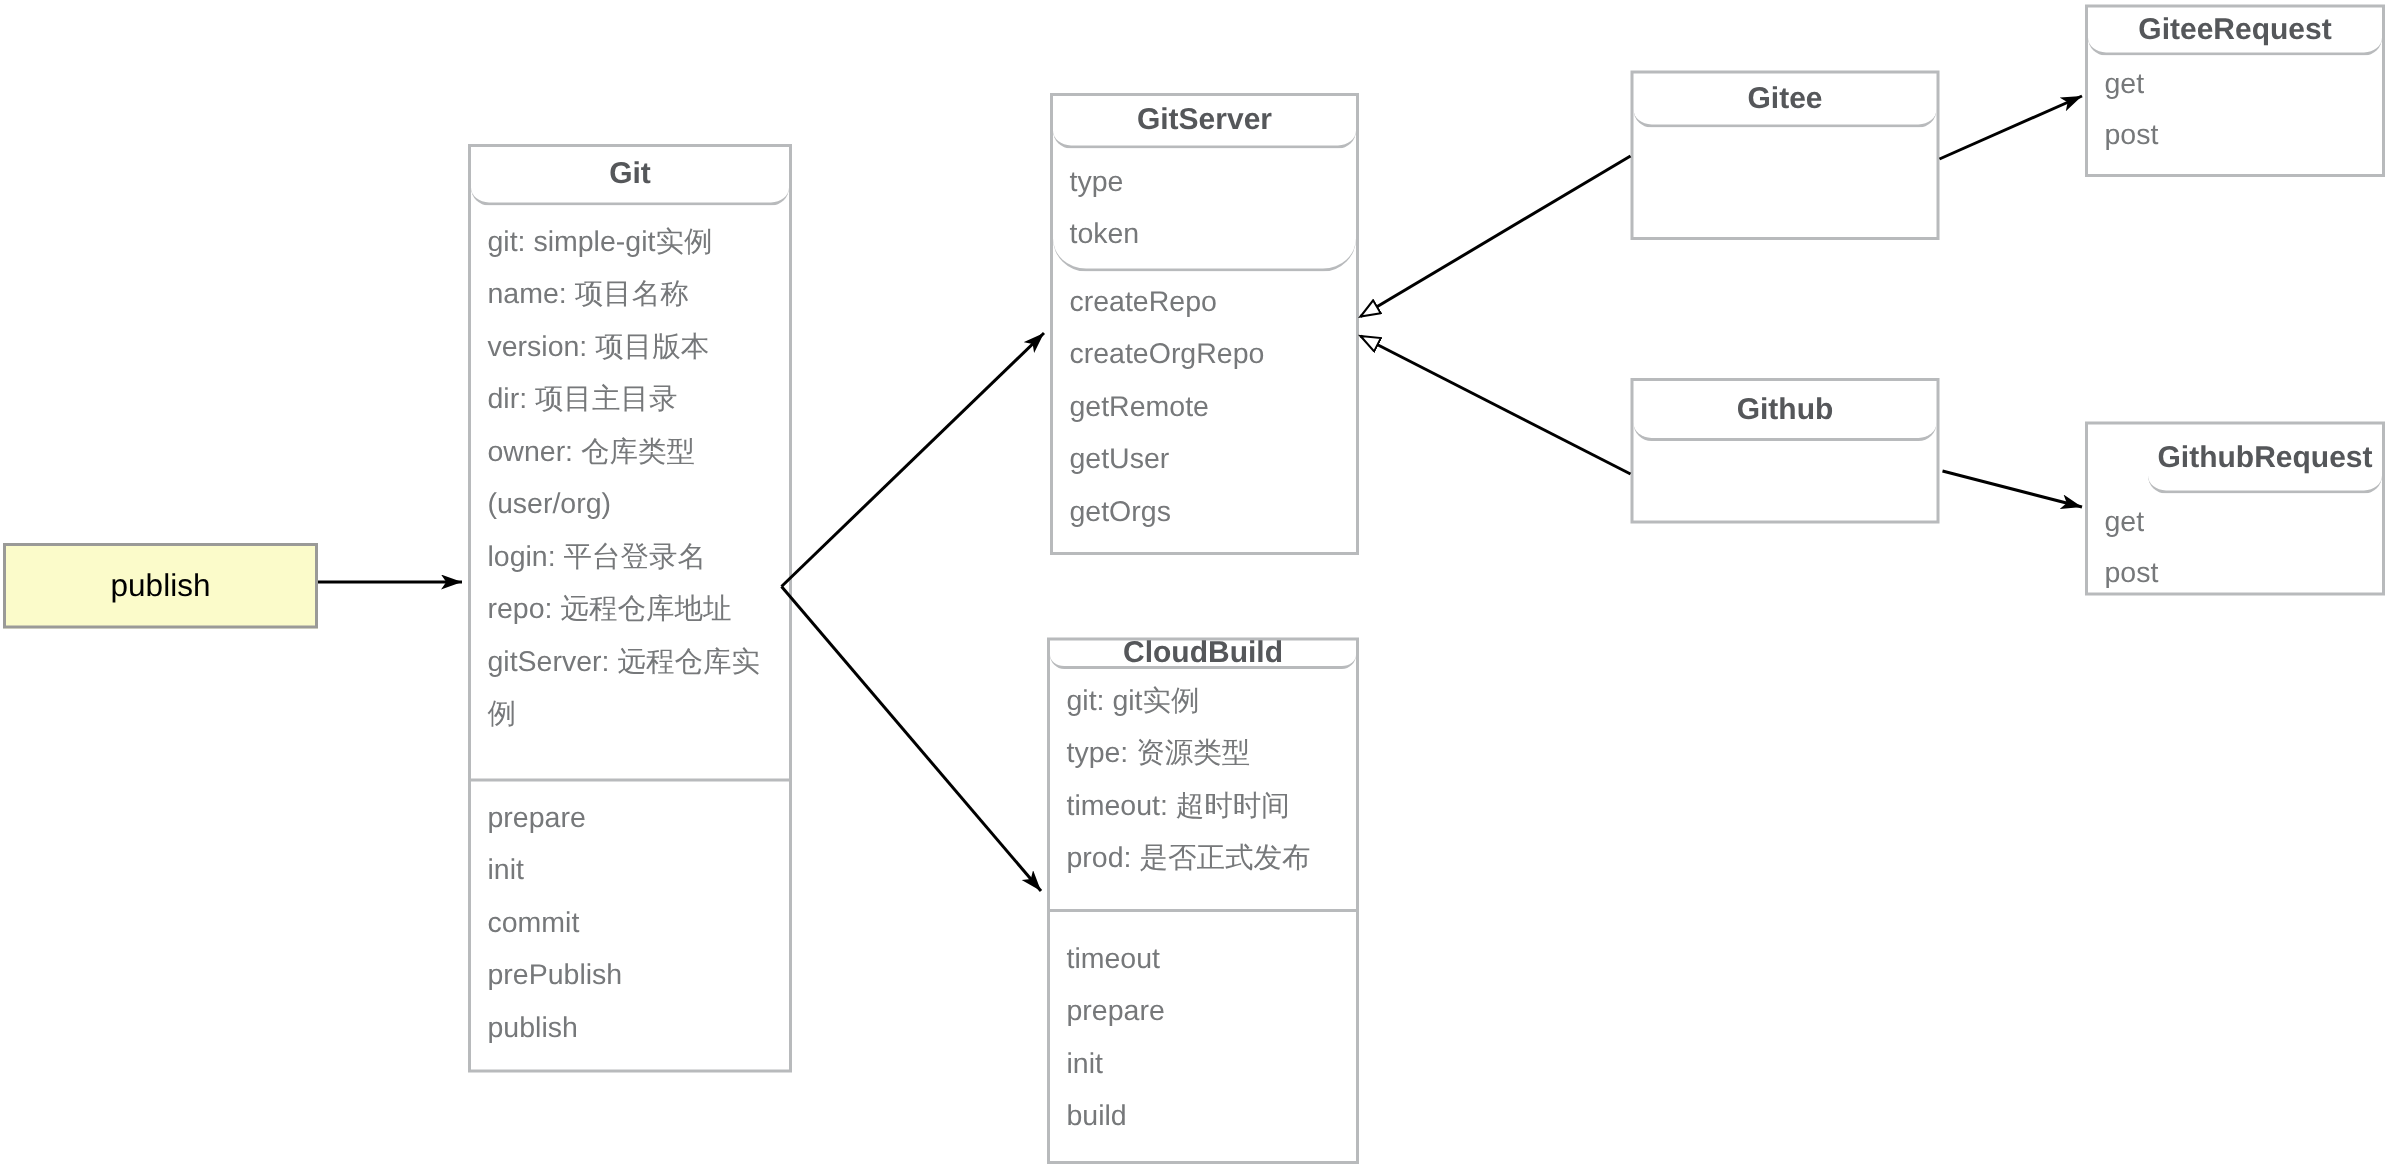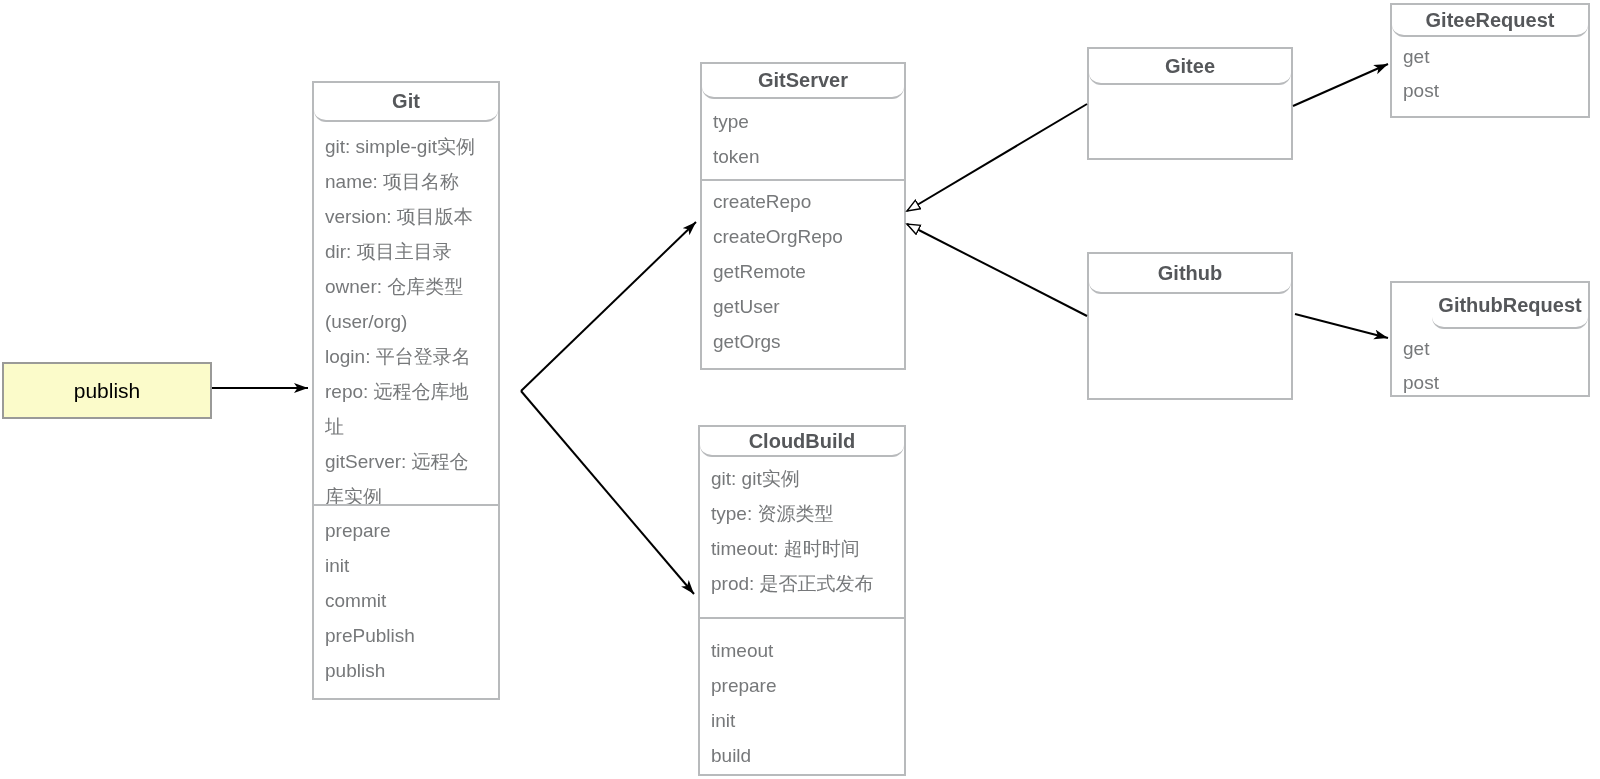--- a/index.html
+++ b/index.html
@@ -39,35 +39,35 @@
   
   #node-publish{
     left:2px;top:362px;width:210px;height:57px;
     background:var(--publish-bg,#fbfbca);
     border:2px solid var(--publish-border,#9a9a98);
     color:var(--publish-text,#000000);
     align-items:center;justify-content:center;
     font-size:21px;
     flex-direction:row;
   }
-  #node-git{left:312px;top:81px;width:188px;height:619px;}
+  #node-git{left:312px;top:96px;width:216px;height:619px;}
   #node-git .title{height:39px;}
   #node-git .attrs{flex:1 1 auto;padding-top:7px;}
   #node-git .methods{flex:0 0 192px;padding-top:7px;}
   #node-gitserver{left:700px;top:62px;width:206px;height:308px;}
   #node-gitserver .title{height:35px;}
-  #node-gitserver .attrs{flex:0 0 82px;padding-top:5px;}
+  #node-gitserver .attrs{flex:0 0 82px;padding-top:5px;border-radius:22px;}
   #node-gitserver .methods{flex:1 1 auto;padding-top:3px;}
   #node-cloudbuild{left:698px;top:425px;width:208px;height:351px;}
-  #node-cloudbuild .title{height:30px;text-align:right;}
+  #node-cloudbuild .title{height:19px;text-align:right;}
   #node-cloudbuild .attrs{flex:0 0 162px;padding-top:4px;}
   #node-cloudbuild .methods{flex:1 1 auto;padding-top:14px;}
   #node-gitee{left:1087px;top:47px;width:206px;height:113px;}
   #node-gitee .title{height:36px;}
-  #node-github{left:1087px;top:252px;width:206px;height:148px;}
+  #node-github{left:1087px;top:252px;width:206px;height:97px;}
   #node-github .title{height:40px;}
   #node-gitee-request{left:1390px;top:3px;width:200px;height:115px;}
   #node-gitee-request .title{height:32px;}
   #node-gitee-request .methods{flex:1 1 auto;padding-top:3px;line-height:34px;}
   #node-github-request{left:1390px;top:281px;width:200px;height:116px;}
   #node-github-request .title{height:46px;margin-left:40px;}
   #node-github-request .methods{flex:1 1 auto;padding-top:3px;line-height:34px;}
   .empty-body{flex:1 1 auto;}
   #edges-layer{
     position:absolute;left:0;top:0;width:1600px;height:779px;

